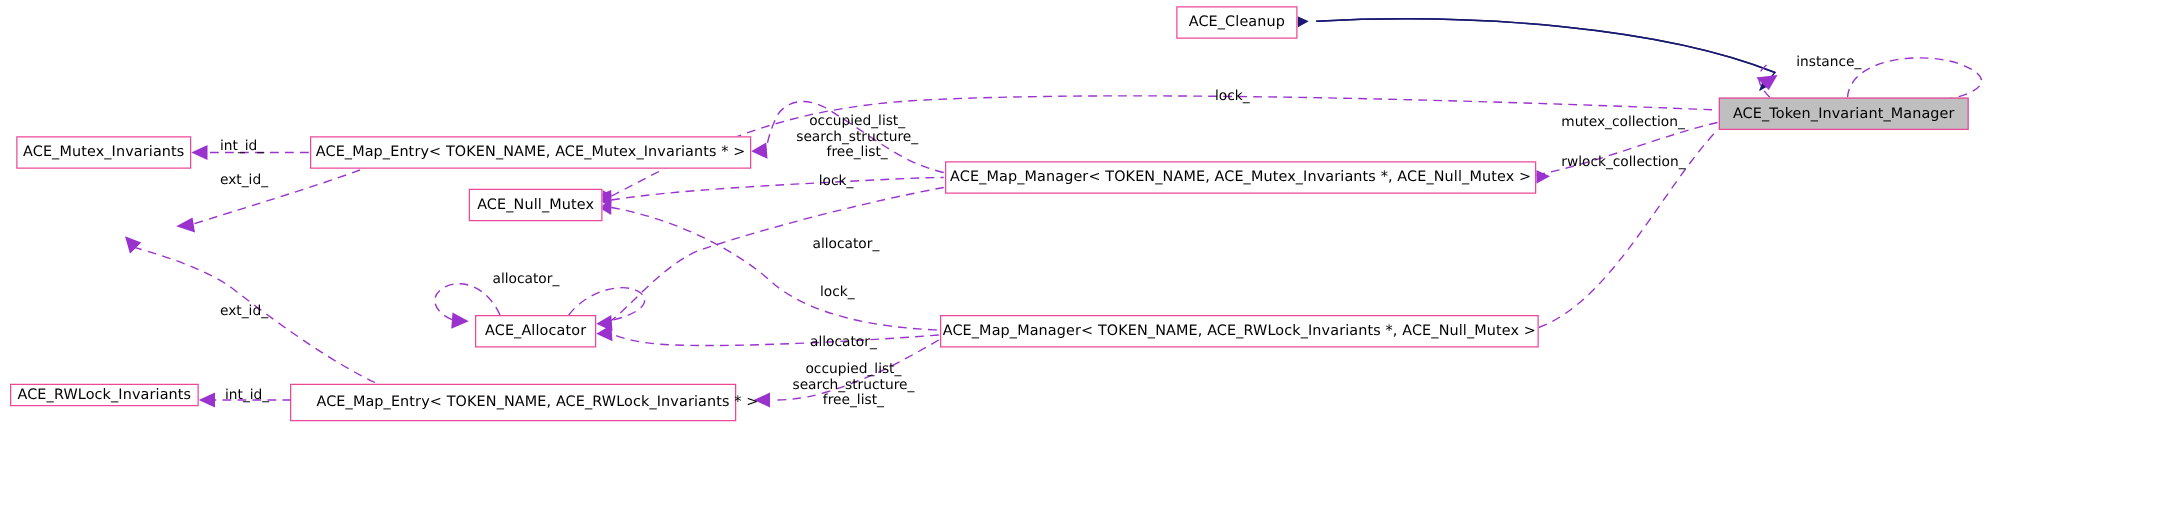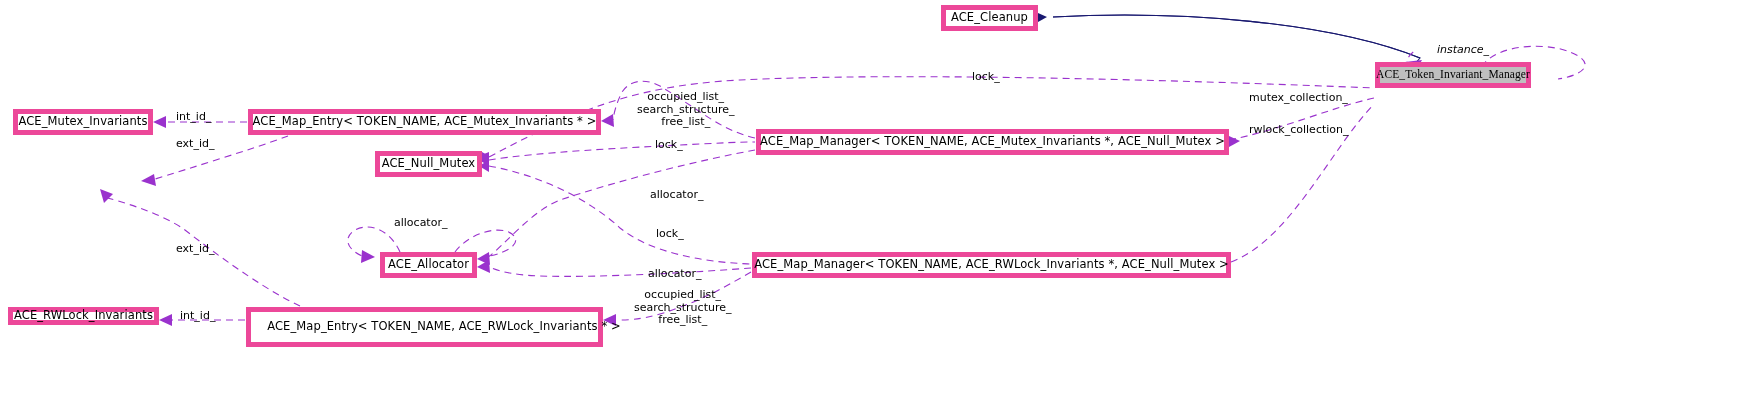--- a/index.html
+++ b/index.html
@@ -19,21 +19,21 @@
     position: absolute;
     left: 0;
     top: 0;
     width: 1741px;
     height: 419px;
     pointer-events: none;
   }
   .node {
     position: absolute;
     box-sizing: border-box;
-    border: 5px solid #ec4899;
+    border: 1px solid #ec4899;
     background: #ffffff;
     color: #000000;
     font-size: 11.5px;
     line-height: 1;
     display: flex;
     align-items: center;
     justify-content: center;
     white-space: nowrap;
     letter-spacing: 0.1px;
   }
@@ -159,21 +159,21 @@
     <g>
       <path d="M1055,252 L1048,262 L1062,262 Z" fill="#9a32cd"></path>
     </g>
 
   </svg>
 
   <div class="node" style="left:941px; top:5px; width:97px; height:26px;">
     <span>ACE_Cleanup</span>
   </div>
 
-  <div class="node highlight" style="left:1375px; top:62px; width:156px; height:26px;font-family:Liberation Serif, serif;">
+  <div class="node highlight" style="left:1375px; top:78px; width:200px; height:26px;">
     <span>ACE_Token_Invariant_Manager</span>
   </div>
 
   <div class="node" style="left:248px; top:109px; width:353px; height:26px;">
     <span>ACE_Map_Entry&lt; TOKEN_NAME, ACE_Mutex_Invariants * &gt;</span>
   </div>
 
   <div class="node" style="left:13px; top:109px; width:140px; height:26px;">
     <span>ACE_Mutex_Invariants</span>
   </div>
@@ -192,25 +192,25 @@
   </div>
 
   <div class="node" style="left:752px; top:252px; width:479px; height:26px;">
     <span>ACE_Map_Manager&lt; TOKEN_NAME, ACE_RWLock_Invariants *, ACE_Null_Mutex &gt;</span>
   </div>
 
   <div class="node" style="left:8px; top:307px; width:151px; height:18px;">
     <span>ACE_RWLock_Invariants</span>
   </div>
 
-  <div class="node" style="left:246px; top:307px; width:357px; height:40px;padding-left:39px;">
+  <div class="node" style="left:232px; top:307px; width:357px; height:30px;padding-left:39px;">
     <span>ACE_Map_Entry&lt; TOKEN_NAME, ACE_RWLock_Invariants * &gt;</span>
   </div>
 
-  <div class="edge-label" style="left:1437px; top:44px;font-style:italic;">instance_</div>
+  <div class="edge-label" style="left:1437px; top:44px;">instance_</div>
 
   <div class="edge-label" style="left:972px; top:71px;">lock_</div>
 
   <div class="edge-label" style="left:1249px; top:92px;">mutex_collection_</div>
 
   <div class="edge-label" style="left:176px; top:111px;">int_id_</div>
 
   <div class="edge-label" style="left:637px; top:91px; text-align:center;">occupied_list_
 search_structure_
 free_list_</div>

